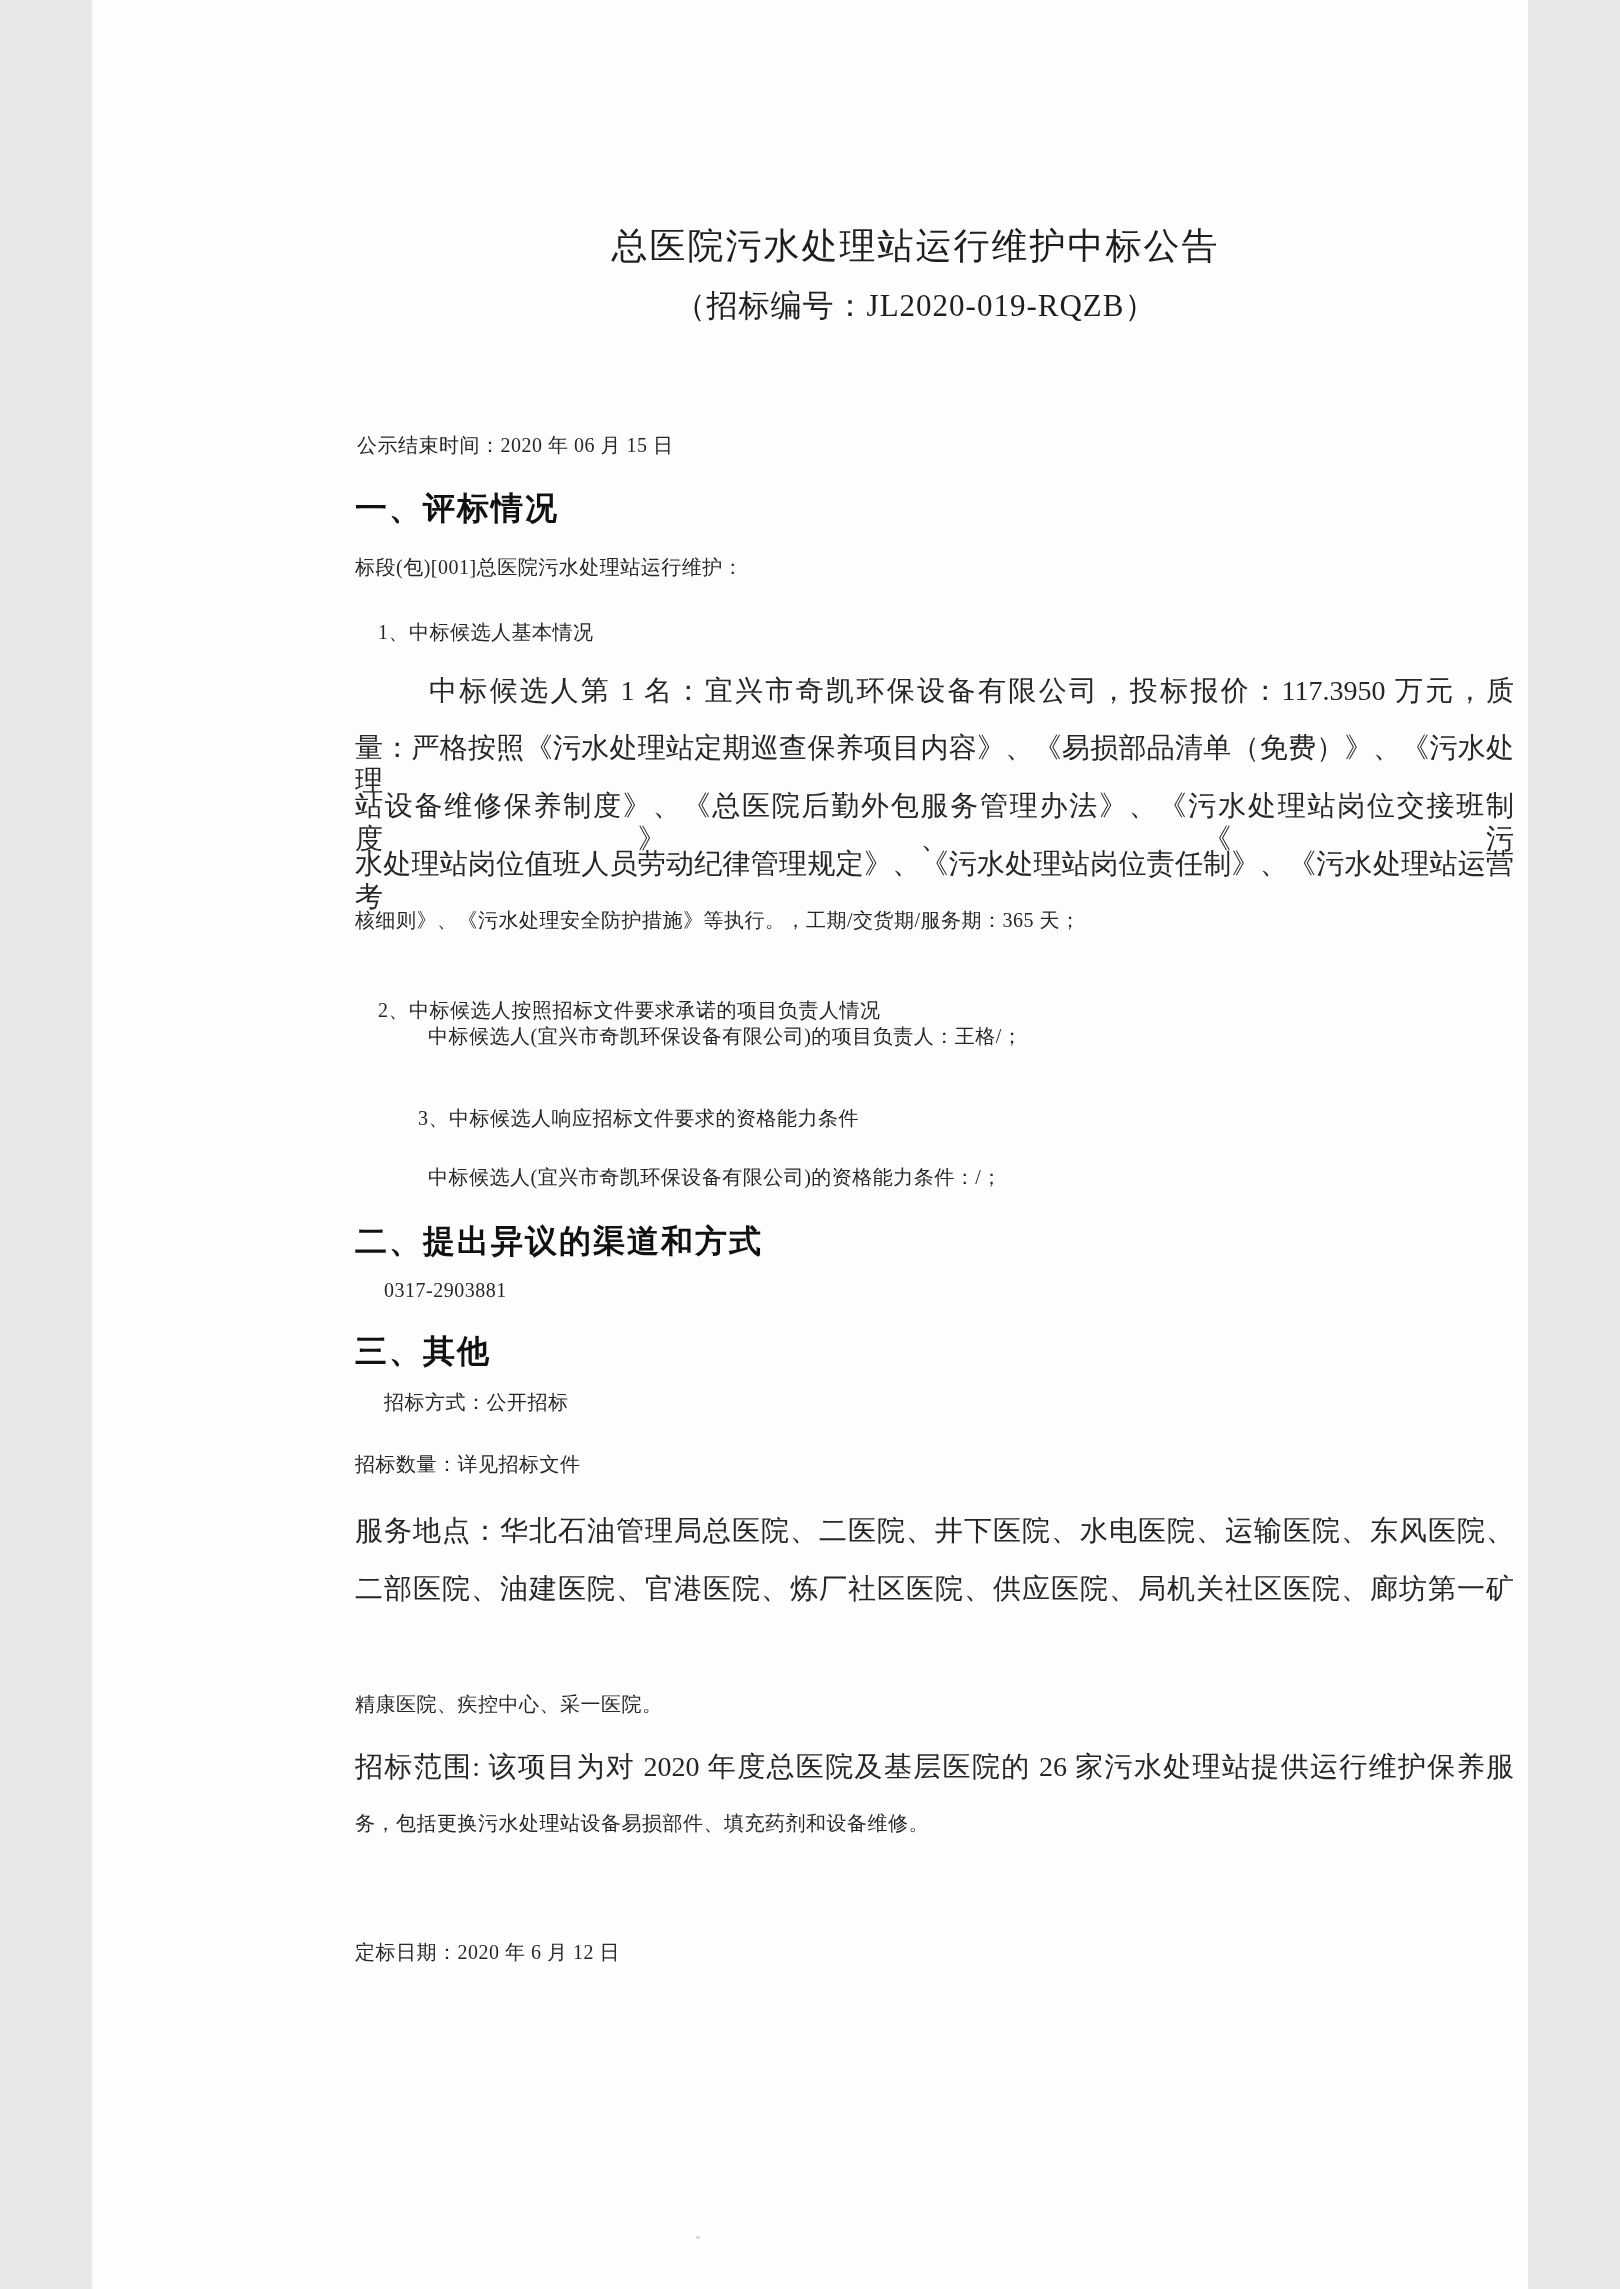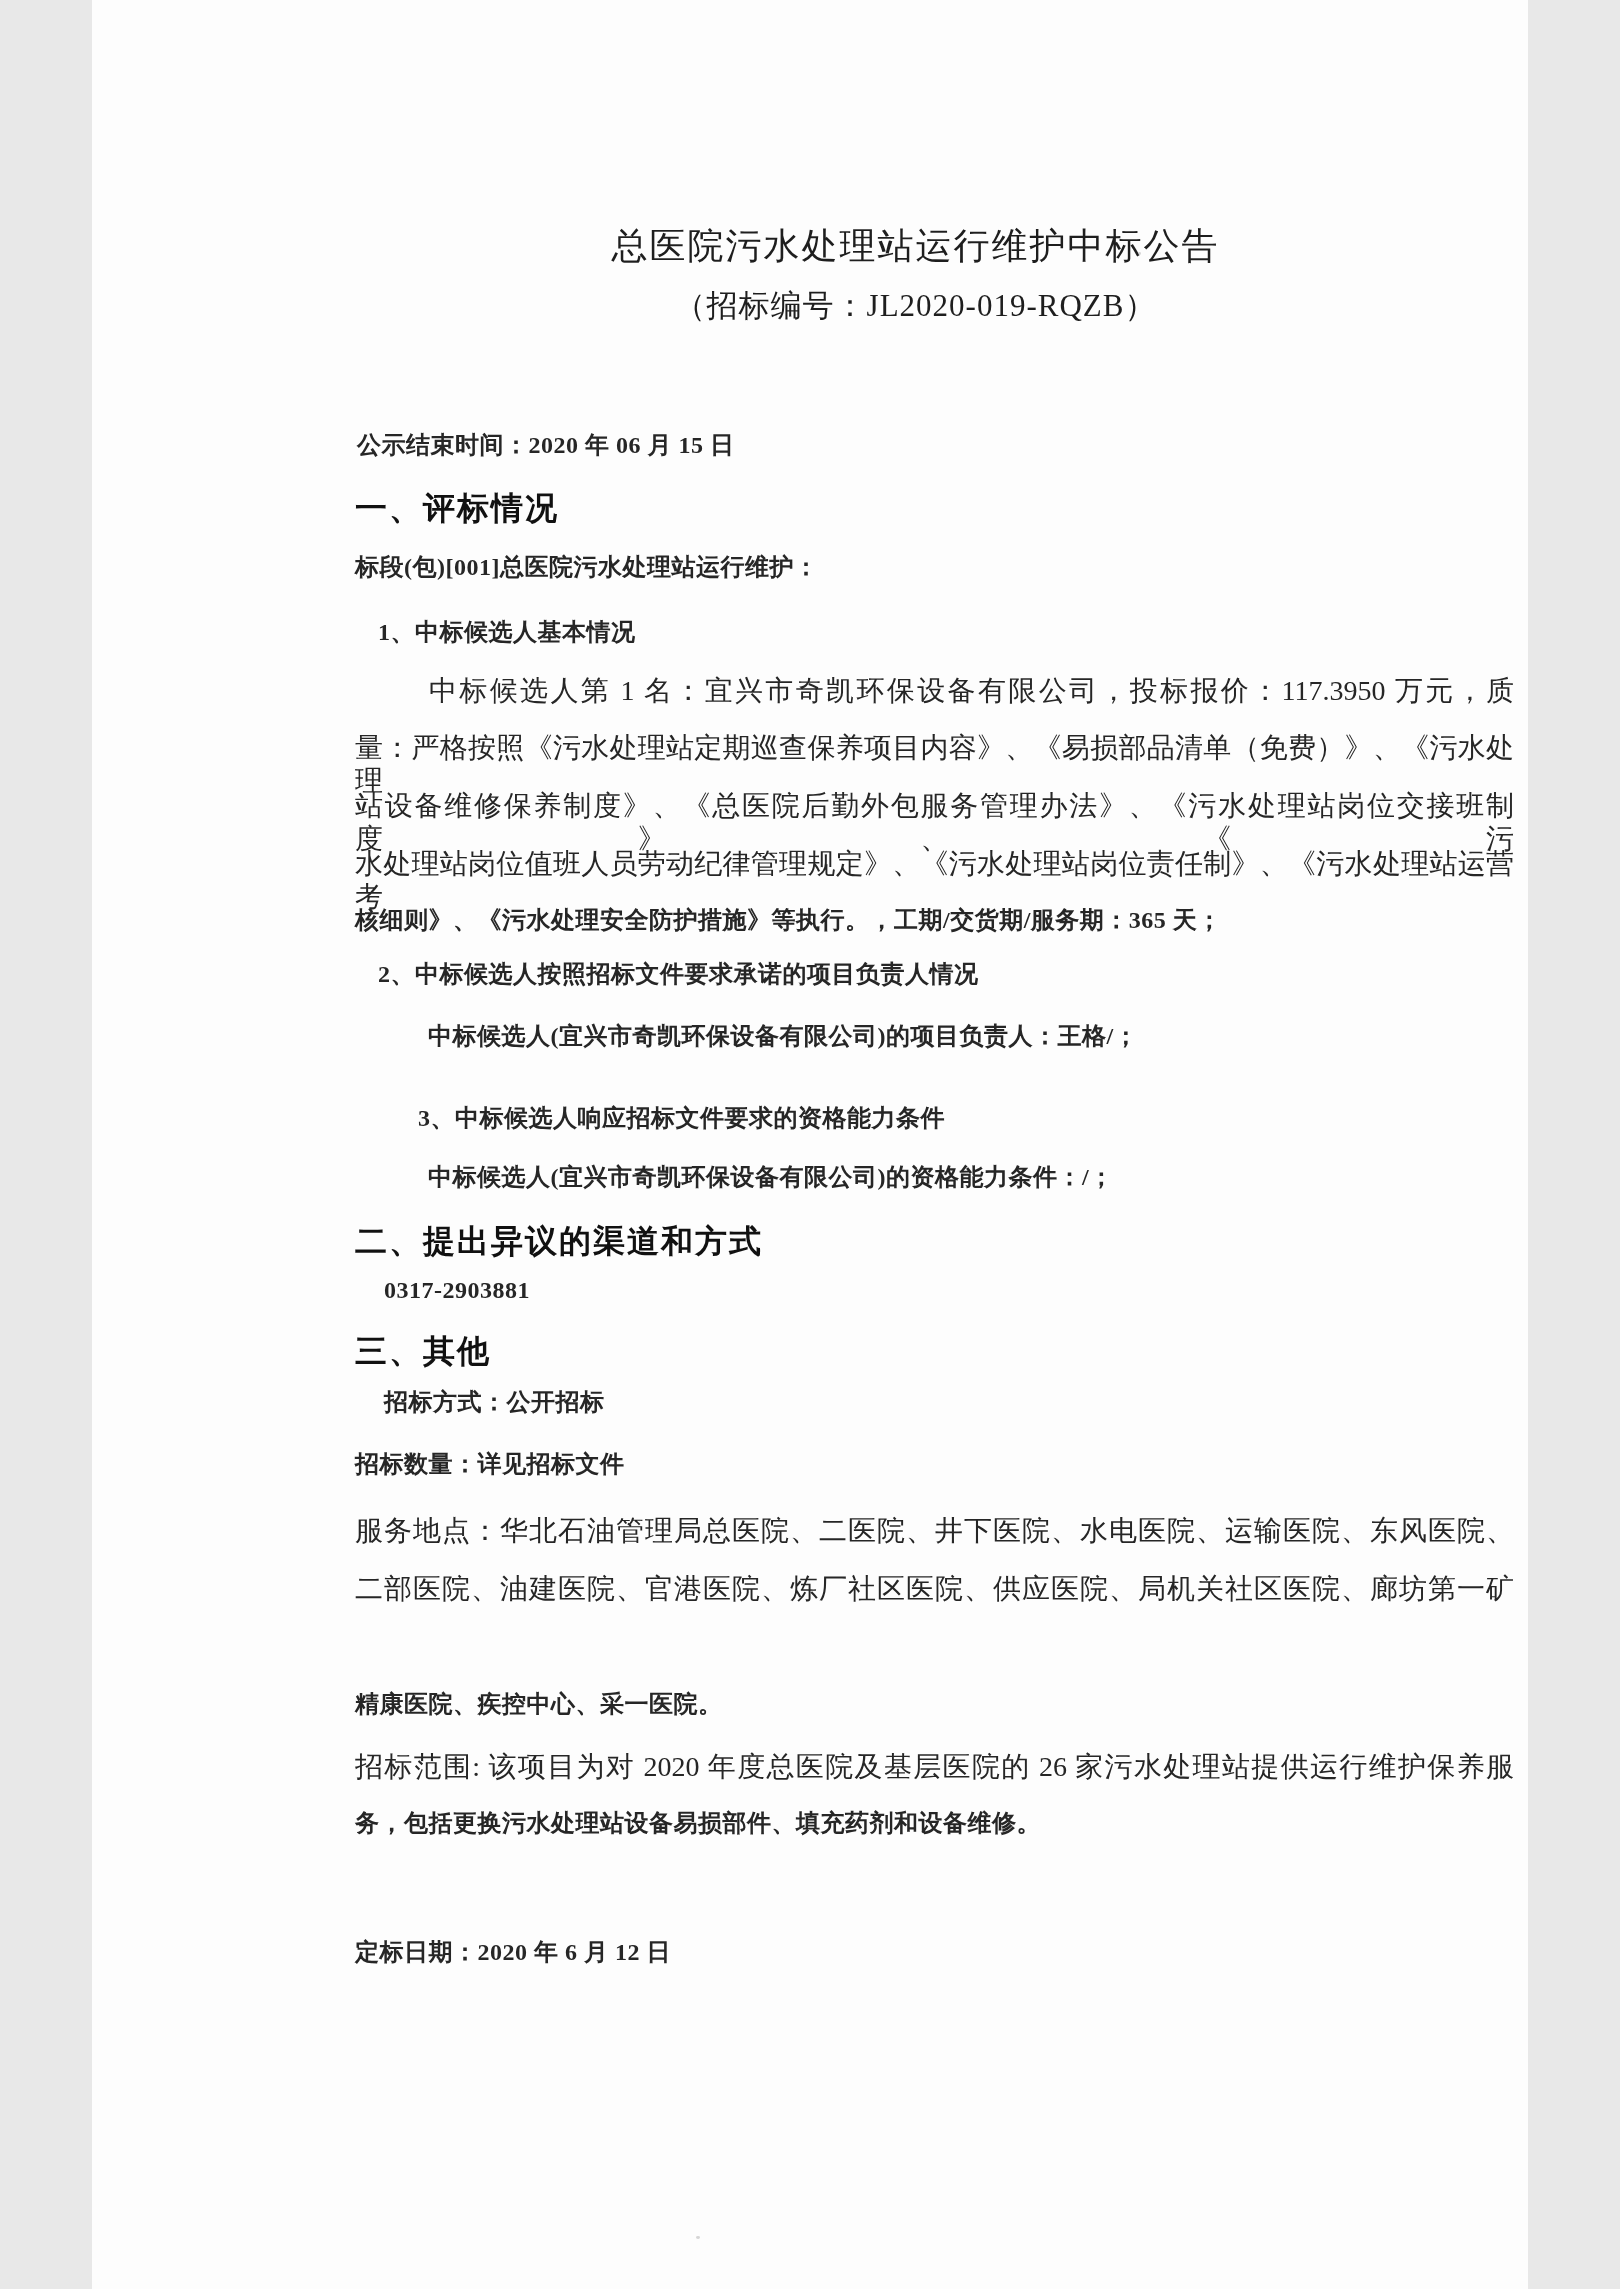--- a/index.html
+++ b/index.html
@@ -6,21 +6,21 @@
   .page{
     position:relative;
     width:1436px;height:2290px;
     margin:0 auto;
     background:#fdfdfd;
     overflow:hidden;
     font-family:"Liberation Serif","DejaVu Serif",serif;
     color:#262626;
   }
   .abs{position:absolute;white-space:nowrap;}
-  .body-text{font-size:24px;line-height:33px;letter-spacing:0.5px;font-weight:bold;}
+  .body-text{font-size:20px;line-height:33px;letter-spacing:0.5px;}
   .para-line{
     position:absolute;
     width:1159px;
     font-size:28px;line-height:33px;
     white-space:normal;
   }
   .just{text-align:justify;text-align-last:justify;}
   .indent{padding-left:74px;box-sizing:border-box;font-family:Liberation Serif, serif;}
   .doc-title{
     position:absolute;left:0;width:1647px;text-align:center;
@@ -52,21 +52,21 @@
   <div class="abs body-text" style="left:263px;top:551px;">标段(包)[001]总医院污水处理站运行维护：</div>
 
   <div class="abs body-text" style="left:286px;top:616px;">1、中标候选人基本情况</div>
 
   <div class="para-line just indent" style="left:263px;top:674px;">中标候选人第 1 名：宜兴市奇凯环保设备有限公司，投标报价：117.3950 万元，质</div>
   <div class="para-line just" style="left:263px;top:731px;">量：严格按照《污水处理站定期巡查保养项目内容》、《易损部品清单（免费）》、《污水处理</div>
   <div class="para-line just" style="left:263px;top:789px;">站设备维修保养制度》、《总医院后勤外包服务管理办法》、《污水处理站岗位交接班制度》、《污</div>
   <div class="para-line just" style="left:263px;top:847px;">水处理站岗位值班人员劳动纪律管理规定》、《污水处理站岗位责任制》、《污水处理站运营考</div>
   <div class="abs body-text" style="left:263px;top:904px;">核细则》、《污水处理安全防护措施》等执行。，工期/交货期/服务期：365 天；</div>
 
-  <div class="abs body-text" style="left:286px;top:958px;text-align:center;">2、中标候选人按照招标文件要求承诺的项目负责人情况</div>
+  <div class="abs body-text" style="left:286px;top:994px;text-align:center;">2、中标候选人按照招标文件要求承诺的项目负责人情况</div>
   <div class="abs body-text" style="left:336px;top:1020px;">中标候选人(宜兴市奇凯环保设备有限公司)的项目负责人：王格/；</div>
 
   <div class="abs body-text" style="left:286px;top:1102px;margin-left:40px;">3、中标候选人响应招标文件要求的资格能力条件</div>
   <div class="abs body-text" style="left:336px;top:1161px;">中标候选人(宜兴市奇凯环保设备有限公司)的资格能力条件：/；</div>
 
   <div class="abs sec-heading" style="left:263px;top:1220px;">二、提出异议的渠道和方式</div>
   <div class="abs body-text" style="left:292px;top:1274px;">0317-2903881</div>
 
   <div class="abs sec-heading" style="left:263px;top:1330px;">三、其他</div>
   <div class="abs body-text" style="left:292px;top:1386px;">招标方式：公开招标</div>

